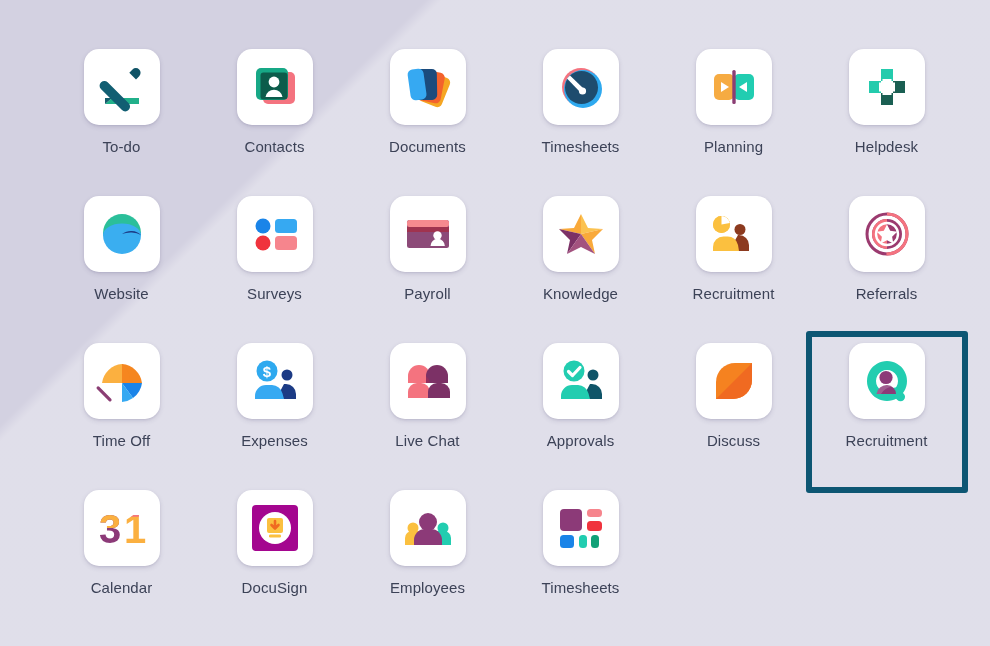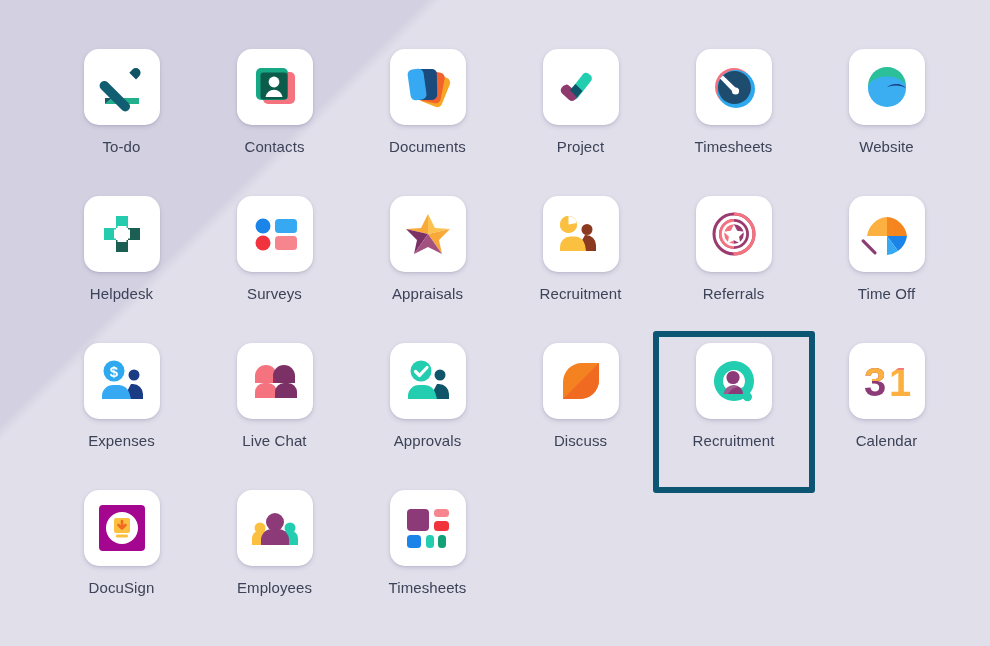--- a/index.html
+++ b/index.html
@@ -116,86 +116,100 @@
   <rect x="17" y="11" width="25" height="31" rx="5" transform="rotate(11 29 26)" fill="#f3622c"></rect>
   <rect x="13" y="9" width="23" height="31" rx="5" transform="rotate(-1 24 24)" fill="#1b4b7c"></rect>
   <rect x="8" y="9" width="16" height="31" rx="5" transform="rotate(-8 16 24)" fill="#36a9f2"></rect>
 </svg>
       </div>
       <div class="app-label">Documents</div>
     </div>
     <div class="app-cell">
       <div class="app-tile">
         <svg width="54" height="54" viewBox="0 0 54 54">
-  <rect x="21" y="11" width="10.5" height="30" rx="4.2" transform="rotate(38 26 26)" fill="#22cdb0"></rect>
-  <rect x="10" y="24" width="10.5" height="18" rx="4.2" transform="rotate(-48 15 33)" fill="#8e3a6e"></rect>
-  <path d="M16 30 L23 37.5 L28.5 31 L21.5 24 Z" fill="#0f5468"></path>
-</svg>
-      </div>
-      <div class="app-label">Project</div>
-    </div>
-    <div class="app-cell">
-      <div class="app-tile">
-        <svg width="54" height="54" viewBox="0 0 54 54">
   <circle cx="27" cy="27" r="19" fill="#f4737f"></circle>
   <circle cx="29" cy="29" r="19" fill="#2ea9ef"></circle>
   <circle cx="27.5" cy="27.5" r="16.5" fill="#1e4c6e"></circle>
   <path d="M16 15.5 L30.5 29.5 L27 33 L13 18.5 Z" fill="#ffffff"></path>
   <circle cx="28.5" cy="31" r="3.6" fill="#ffffff"></circle>
 </svg>
       </div>
       <div class="app-label">Timesheets</div>
     </div>
     <div class="app-cell">
       <div class="app-tile">
         <svg width="54" height="54" viewBox="0 0 54 54">
-  <path d="M8 26 A19 19 0 0 1 46 26 A15 9 0 0 1 8 26 Z" fill="#2bbf9a"></path>
-  <path d="M8 26 A15 9 0 0 0 27 27 A12 9 0 0 1 8 26 Z" fill="#0f5c4d"></path>
-  <path d="M46 28 A19 19 0 0 1 8 28 A15 9 0 0 1 46 28 Z" fill="#3aaef0"></path>
-  <path d="M46 28 A15 9 0 0 0 27 27 A12 9 0 0 1 46 28 Z" fill="#1c3b85"></path>
-</svg>
-      </div>
-      <div class="app-label">Website</div>
+  <rect x="7" y="14" width="20" height="26" rx="5" fill="#f6ab42"></rect>
+  <rect x="27" y="14" width="20" height="26" rx="5" fill="#21cdb1"></rect>
+  <path d="M22 27 L14 22 L14 32 Z" fill="#ffffff"></path>
+  <path d="M32 27 L40 22 L40 32 Z" fill="#ffffff"></path>
+  <rect x="25.3" y="10" width="3.4" height="34" rx="1.6" fill="#8b3e74"></rect>
+</svg>
+      </div>
+      <div class="app-label">Planning</div>
     </div>
     <div class="app-cell">
       <div class="app-tile">
         <svg width="54" height="54" viewBox="0 0 54 54">
   <path d="M21 9 H33 V21 H45 V33 H33 V45 H21 V33 H9 V21 H21 Z" fill="#1a5f52"></path>
   <path d="M21 9 H33 V21 H21 Z" fill="#24cbad"></path>
   <path d="M9 21 H21 V33 H9 Z" fill="#24cbad"></path>
   <path d="M21 21 H33 V33 H21 Z" fill="#ffffff"></path>
   <path d="M33 21 H45 V33 H33 Z" fill="#1a5f52"></path>
   <path d="M21 33 H33 V45 H21 Z" fill="#1a5f52"></path>
   <path d="M22.5 19 H31.5 V22.5 H35 V31.5 H31.5 V35 H22.5 V31.5 H19 V22.5 H22.5 Z" fill="#ffffff"></path>
 </svg>
       </div>
       <div class="app-label">Helpdesk</div>
     </div>
     <div class="app-cell">
       <div class="app-tile">
         <svg width="54" height="54" viewBox="0 0 54 54">
+  <path d="M8 26 A19 19 0 0 1 46 26 A15 9 0 0 1 8 26 Z" fill="#2bbf9a"></path>
+  <path d="M8 26 A15 9 0 0 0 27 27 A12 9 0 0 1 8 26 Z" fill="#0f5c4d"></path>
+  <path d="M46 28 A19 19 0 0 1 8 28 A15 9 0 0 1 46 28 Z" fill="#3aaef0"></path>
+  <path d="M46 28 A15 9 0 0 0 27 27 A12 9 0 0 1 46 28 Z" fill="#1c3b85"></path>
+</svg>
+      </div>
+      <div class="app-label">Website</div>
+    </div>
+    <div class="app-cell">
+      <div class="app-tile">
+        <svg width="54" height="54" viewBox="0 0 54 54">
   <circle cx="15" cy="19" r="7.5" fill="#1a84e8"></circle>
   <rect x="27" y="12" width="22" height="14" rx="3.5" fill="#36a9f2"></rect>
   <circle cx="15" cy="36" r="7.5" fill="#f0333d"></circle>
   <rect x="27" y="29" width="22" height="14" rx="3.5" fill="#f6858d"></rect>
 </svg>
       </div>
       <div class="app-label">Surveys</div>
+    </div>
+    <div class="app-cell">
+      <div class="app-tile">
+        <svg width="54" height="54" viewBox="0 0 54 54">
+  <rect x="6" y="13" width="42" height="28" rx="2.5" fill="#8c4a78"></rect>
+  <rect x="6" y="13" width="42" height="7" rx="2.5" fill="#f68a8f"></rect>
+  <rect x="6" y="20" width="42" height="5" fill="#a0334f"></rect>
+  <circle cx="36.5" cy="28.5" r="4.2" fill="#ffffff"></circle>
+  <path d="M29.5 39 a7.2 7.2 0 0 1 14.4 0 Z" fill="#ffffff"></path>
+</svg>
+      </div>
+      <div class="app-label">Payroll</div>
     </div>
     <div class="app-cell">
       <div class="app-tile">
         <svg width="54" height="54" viewBox="0 0 54 54">
   <path d="M27 7 L34 21 L49 22 L27 27 Z" fill="#fbc250"></path>
   <path d="M27 7 L20 21 L5 22 L27 27 Z" fill="#f9a93a"></path>
   <path d="M49 22 L38 33 L41 47 L27 27 Z" fill="#f9a93a"></path>
   <path d="M5 22 L16 33 L13 47 L27 27 Z" fill="#7c3166"></path>
   <path d="M41 47 L27 40 L13 47 L27 27 Z" fill="#a3527f"></path>
 </svg>
       </div>
-      <div class="app-label">Appraisals</div>
+      <div class="app-label">Knowledge</div>
     </div>
     <div class="app-cell">
       <div class="app-tile">
         <svg width="54" height="54" viewBox="0 0 54 54">
   <path d="M23 17.5 a8.5 8.5 0 1 1 -8.5 -8.5 v8.5 Z" fill="#fbc03f"></path>
   <path d="M14.5 9 a8.5 8.5 0 0 1 8.5 8.5 h-8.5 Z" fill="#fbc03f"></path>
   <circle cx="14.5" cy="17.5" r="8.5" fill="#fbc03f"></circle>
   <path d="M14.5 9 L14.5 17.5 L22.8 16 A8.5 8.5 0 0 0 14.5 9 Z" fill="#ffffff"></path>
   <circle cx="33" cy="22.5" r="5.5" fill="#8c3a1f"></circle>
   <path d="M22 44 h20 v-6 a10 10 0 0 0 -10 -10 h-1 Z" fill="#8c3a1f"></path>

